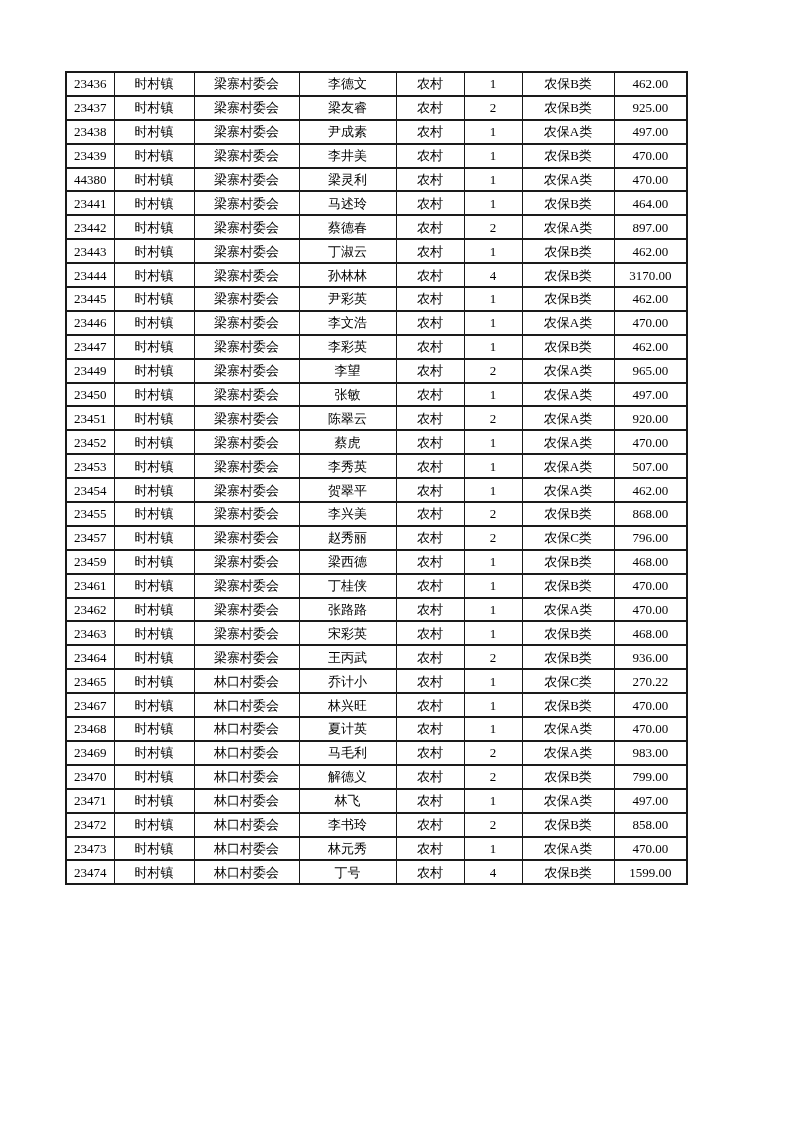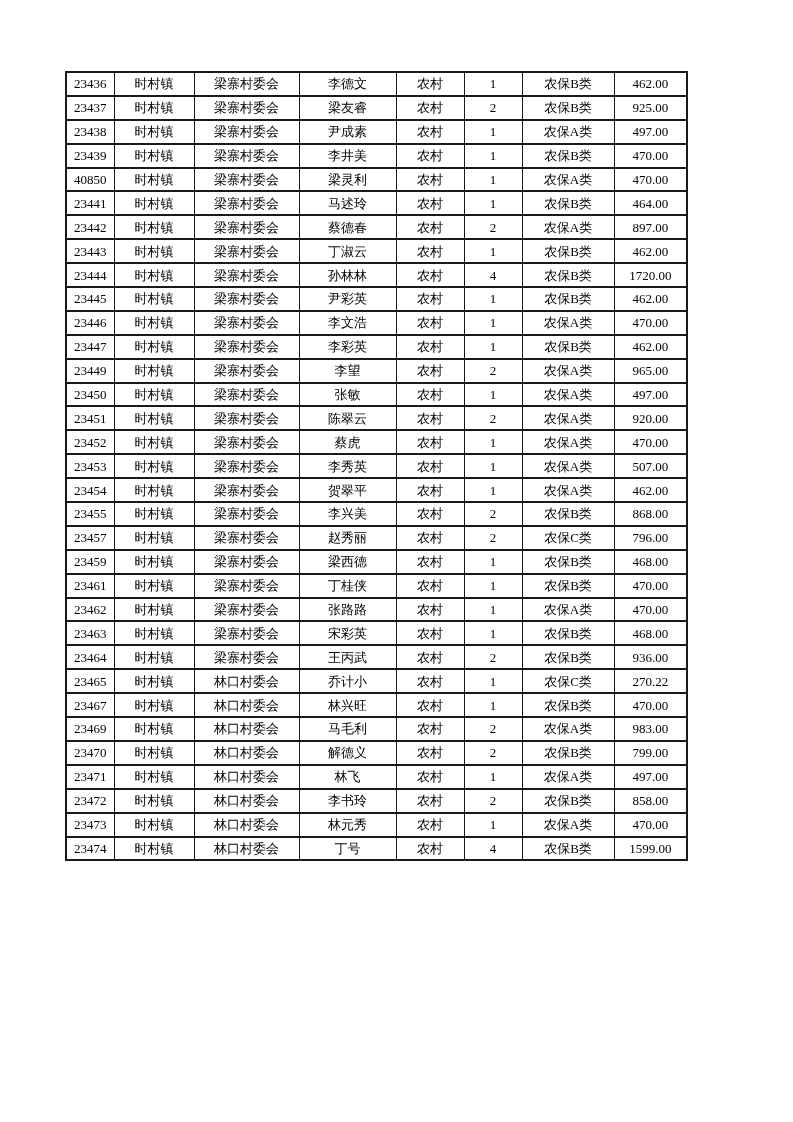--- a/index.html
+++ b/index.html
@@ -102,21 +102,21 @@
           <td>23439</td>
           <td>时村镇</td>
           <td>梁寨村委会</td>
           <td>李井美</td>
           <td>农村</td>
           <td>1</td>
           <td>农保B类</td>
           <td>470.00</td>
         </tr>
         <tr>
-          <td>40850</td>
+          <td>44380</td>
           <td>时村镇</td>
           <td>梁寨村委会</td>
           <td>梁灵利</td>
           <td>农村</td>
           <td>1</td>
           <td>农保A类</td>
           <td>470.00</td>
         </tr>
         <tr>
           <td>23441</td>
@@ -149,21 +149,21 @@
           <td>462.00</td>
         </tr>
         <tr>
           <td>23444</td>
           <td>时村镇</td>
           <td>梁寨村委会</td>
           <td>孙林林</td>
           <td>农村</td>
           <td>4</td>
           <td>农保B类</td>
-          <td>1720.00</td>
+          <td>3170.00</td>
         </tr>
         <tr>
           <td>23445</td>
           <td>时村镇</td>
           <td>梁寨村委会</td>
           <td>尹彩英</td>
           <td>农村</td>
           <td>1</td>
           <td>农保B类</td>
           <td>462.00</td>
@@ -329,20 +329,30 @@
           <td>270.22</td>
         </tr>
         <tr>
           <td>23467</td>
           <td>时村镇</td>
           <td>林口村委会</td>
           <td>林兴旺</td>
           <td>农村</td>
           <td>1</td>
           <td>农保B类</td>
+          <td>470.00</td>
+        </tr>
+        <tr>
+          <td>23468</td>
+          <td>时村镇</td>
+          <td>林口村委会</td>
+          <td>夏计英</td>
+          <td>农村</td>
+          <td>1</td>
+          <td>农保A类</td>
           <td>470.00</td>
         </tr>
         <tr>
           <td>23469</td>
           <td>时村镇</td>
           <td>林口村委会</td>
           <td>马毛利</td>
           <td>农村</td>
           <td>2</td>
           <td>农保A类</td>

